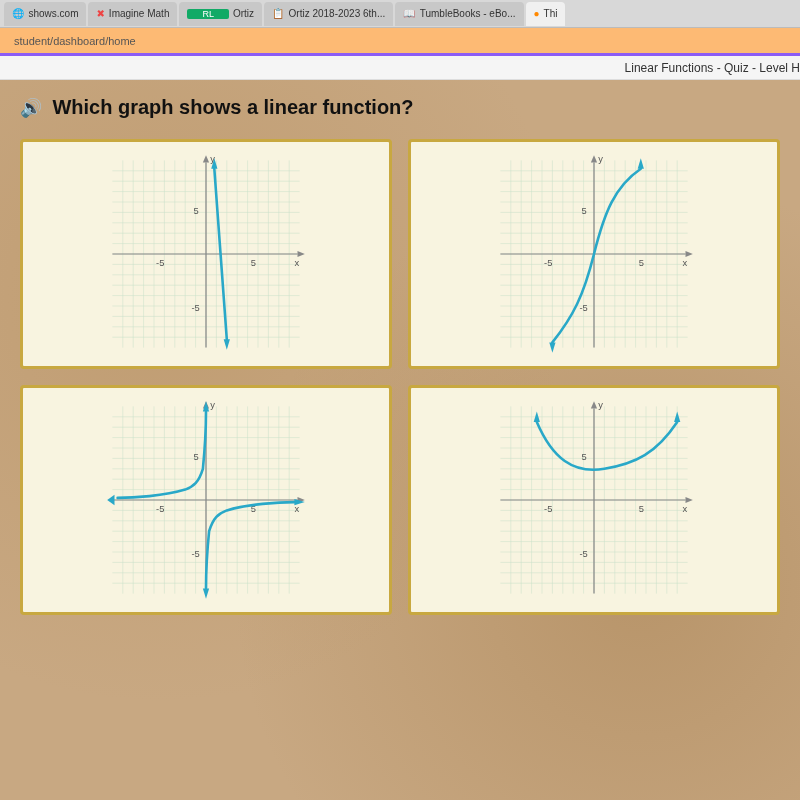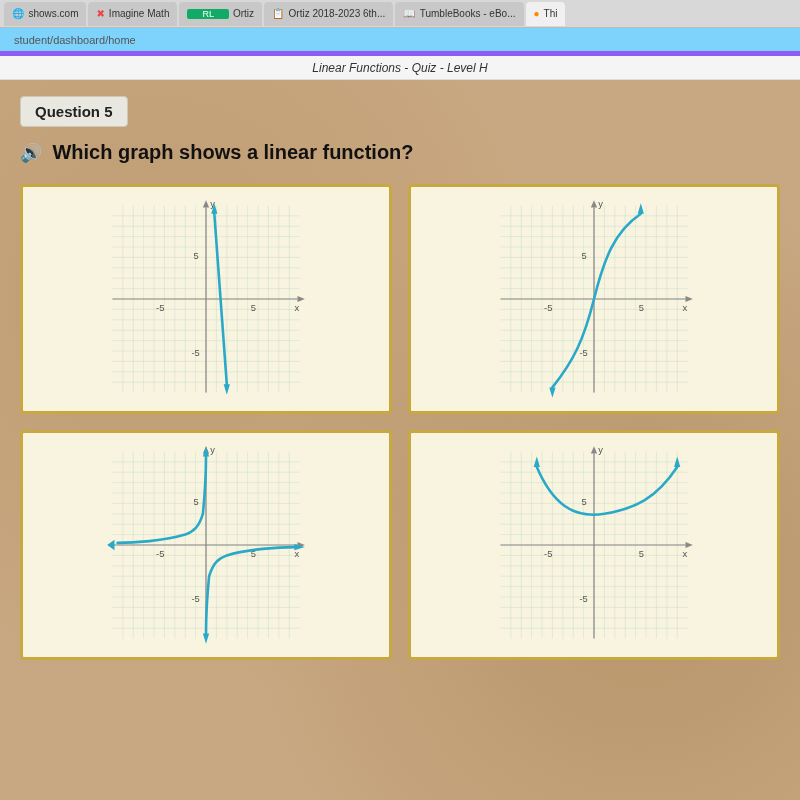--- a/index.html
+++ b/index.html
@@ -6,28 +6,28 @@
     body {
       width: 800px;
       height: 800px;
       overflow: hidden;
       font-family: Arial, sans-serif;
       background: #c8a882;
     }
 
     
     .browser-bar {
-      background: #7dd3fc;
+      background: #fdba74;
       height: 28px;
       display: flex;
       align-items: center;
       padding: 3px 8px;
       font-size: 11px;
       color: #333;
-      border-bottom: 5px solid #8b5cf6;
+      border-bottom: 3px solid #8b5cf6;
     }
     .url-bar {
       flex: 1;
       font-size: 11px;
       color: #555;
       margin-left: 6px;
     }
 
     .tab-bar {
       background: #d8d8d8;
@@ -53,25 +53,24 @@
       cursor: pointer;
     }
     .tab.active { background: #f0f0f0; }
     .tab-icon { font-size: 10px; }
 
     .page-title-bar {
       background: #f5f5f5;
       height: 24px;
       display: flex;
       align-items: center;
-      justify-content: center;
+      justify-content: flex-end;
       font-size: 12px;
       color: #333;
       border-bottom: 1px solid #ddd;
-      font-style: italic;
     }
 
     
     .main-content {
       padding: 16px 20px;
       background: #c8a882;
       background-image: 
         radial-gradient(circle at 20% 30%, rgba(180,140,90,0.4) 0%, transparent 50%),
         radial-gradient(circle at 80% 70%, rgba(160,120,70,0.4) 0%, transparent 50%);
       min-height: calc(800px - 80px);
@@ -171,23 +170,20 @@
 <div class="browser-bar">
   <span class="url-bar">student/dashboard/home</span>
 </div>
 
 <div class="page-title-bar">
   <span>Linear Functions - Quiz - Level H</span>
 </div>
 
 <div class="main-content">
 
-  <div class="question-badge">
-    <span>Question 5</span>
-  </div>
 
   <div class="question-text">
     <span class="speaker-icon">🔊</span>
     <span>Which graph shows a linear function?</span>
   </div>
 
   <div class="graphs-container">
 
     <div class="graph-box">
       <div class="graph-inner">

